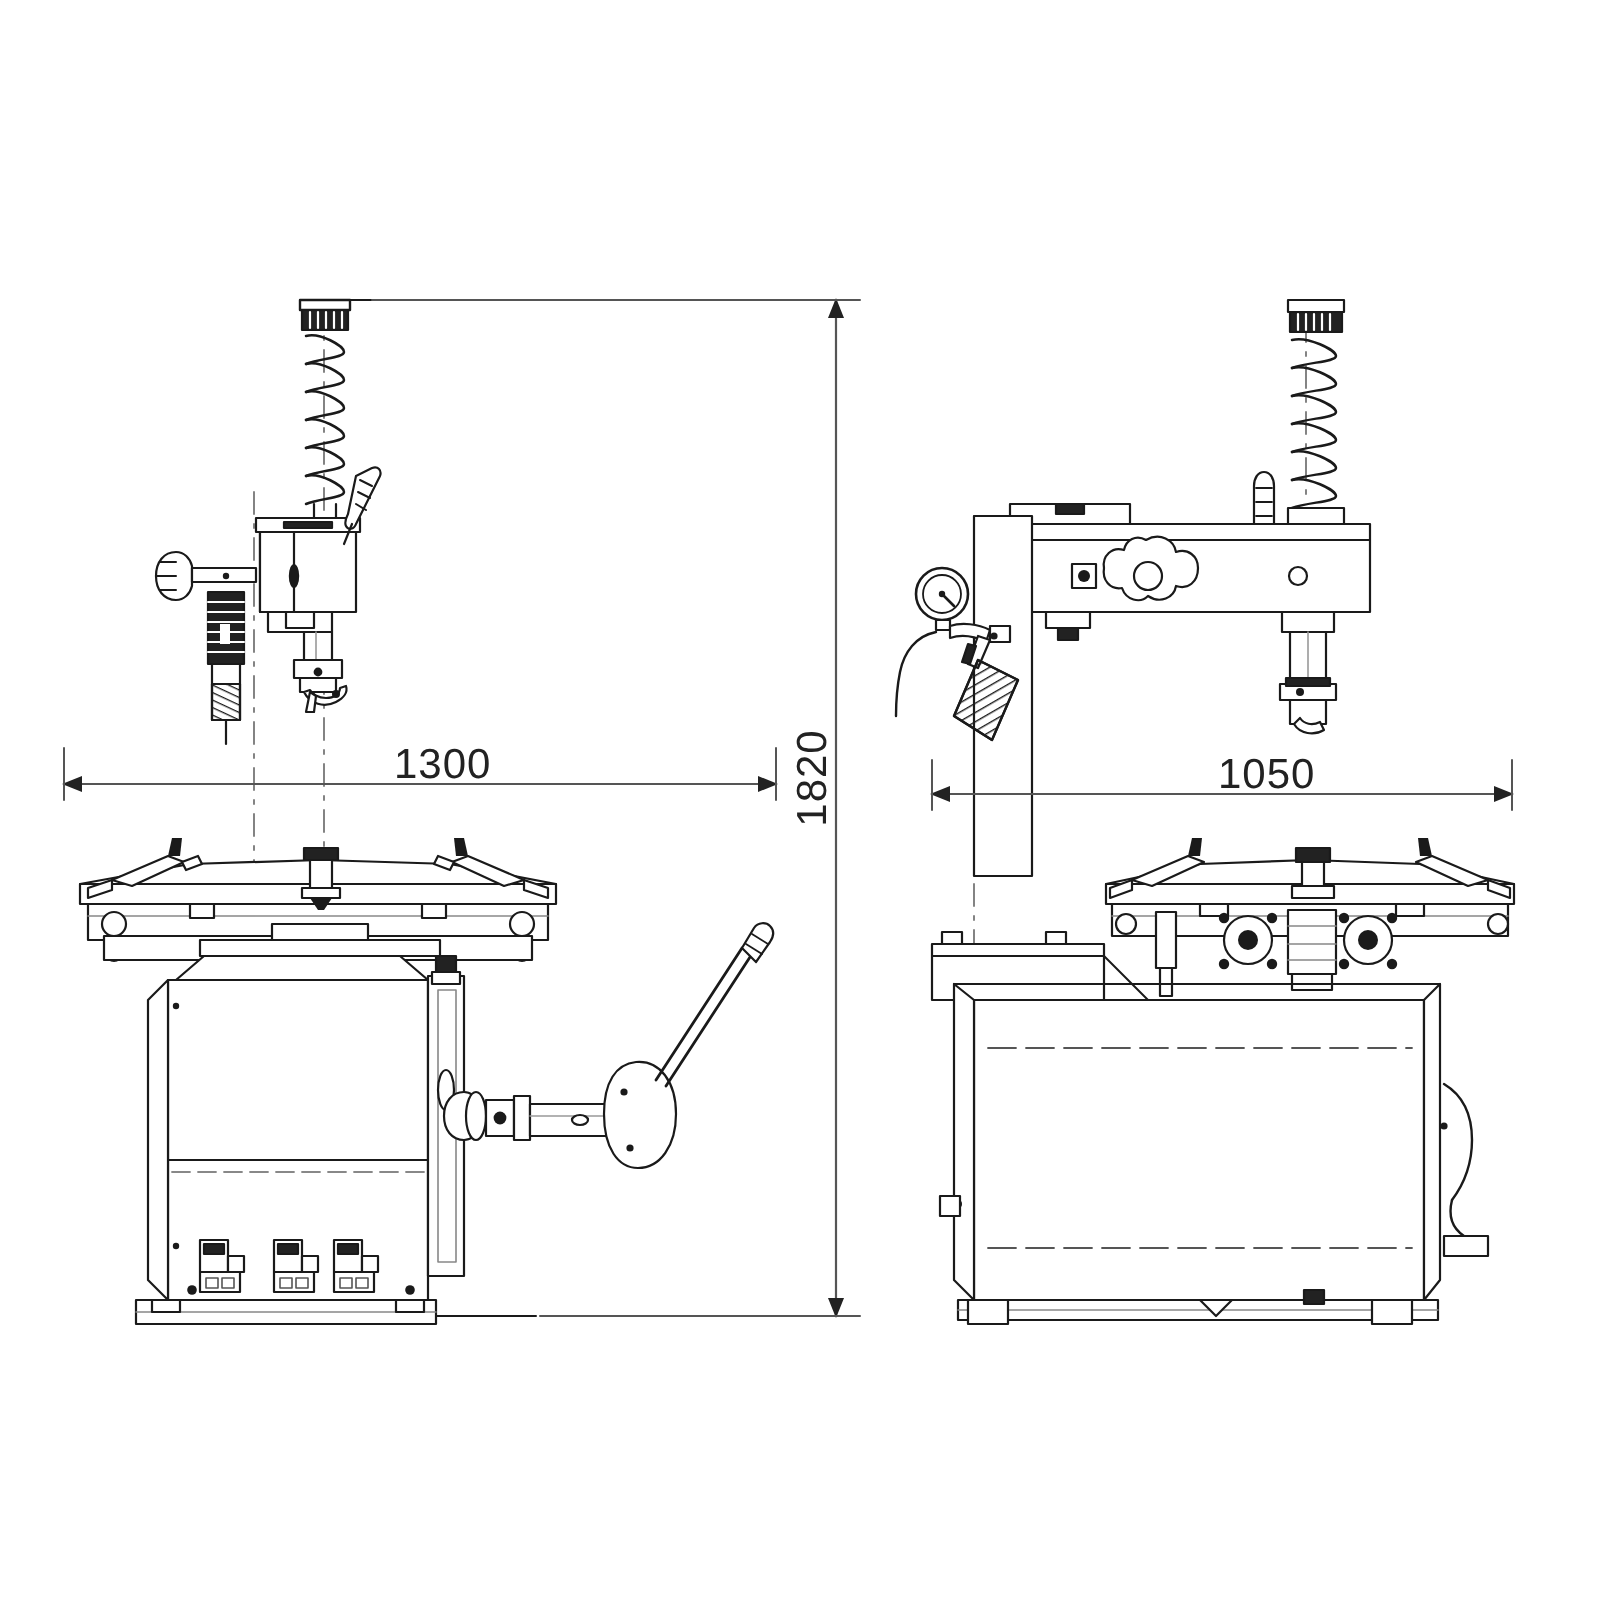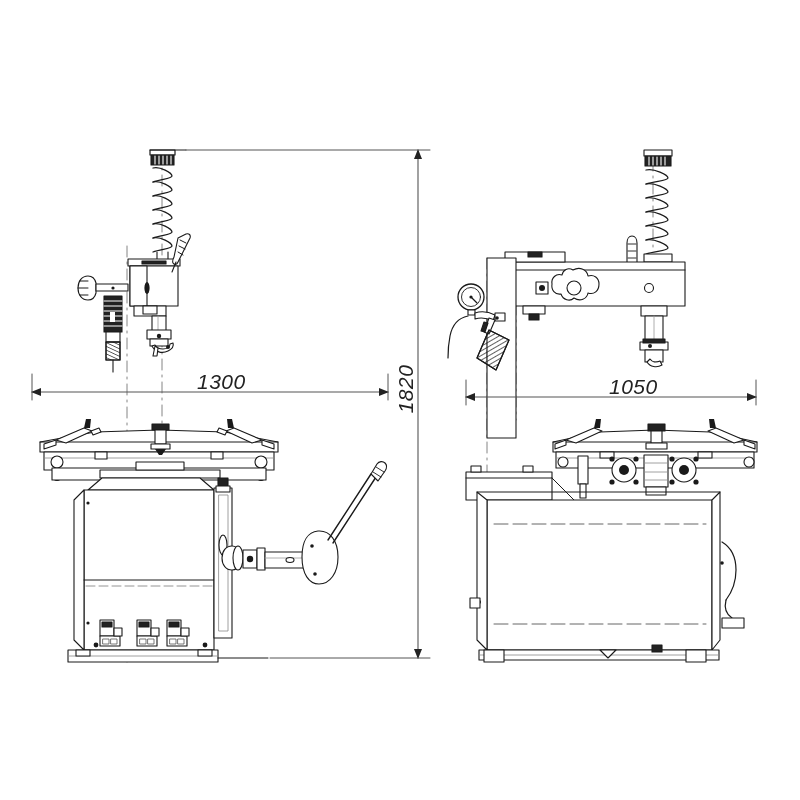--- a/index.html
+++ b/index.html
@@ -1,18 +1,18 @@
 <!DOCTYPE html>
 <html><head>
 <meta charset="utf-8">
 <style>
   html,body{margin:0;padding:0;background:#ffffff;}
   body{width:800px;height:800px;overflow:hidden;
        font-family:"Liberation Sans",sans-serif;color:#1a1a1a;}
-  #stage{position:relative;width:800px;height:800px;background:#ffffff;font-style:italic;}
+  #stage{position:relative;width:800px;height:800px;background:#ffffff;}
   svg{display:block;}
   .dimtext{font-family:"Liberation Sans",sans-serif;font-size:21px;fill:#222;letter-spacing:.5px;}
 </style>
 </head>
 <body>
 
 <div id="stage">
 
 <svg width="800" height="800" viewBox="0 0 800 800">
   <defs>

